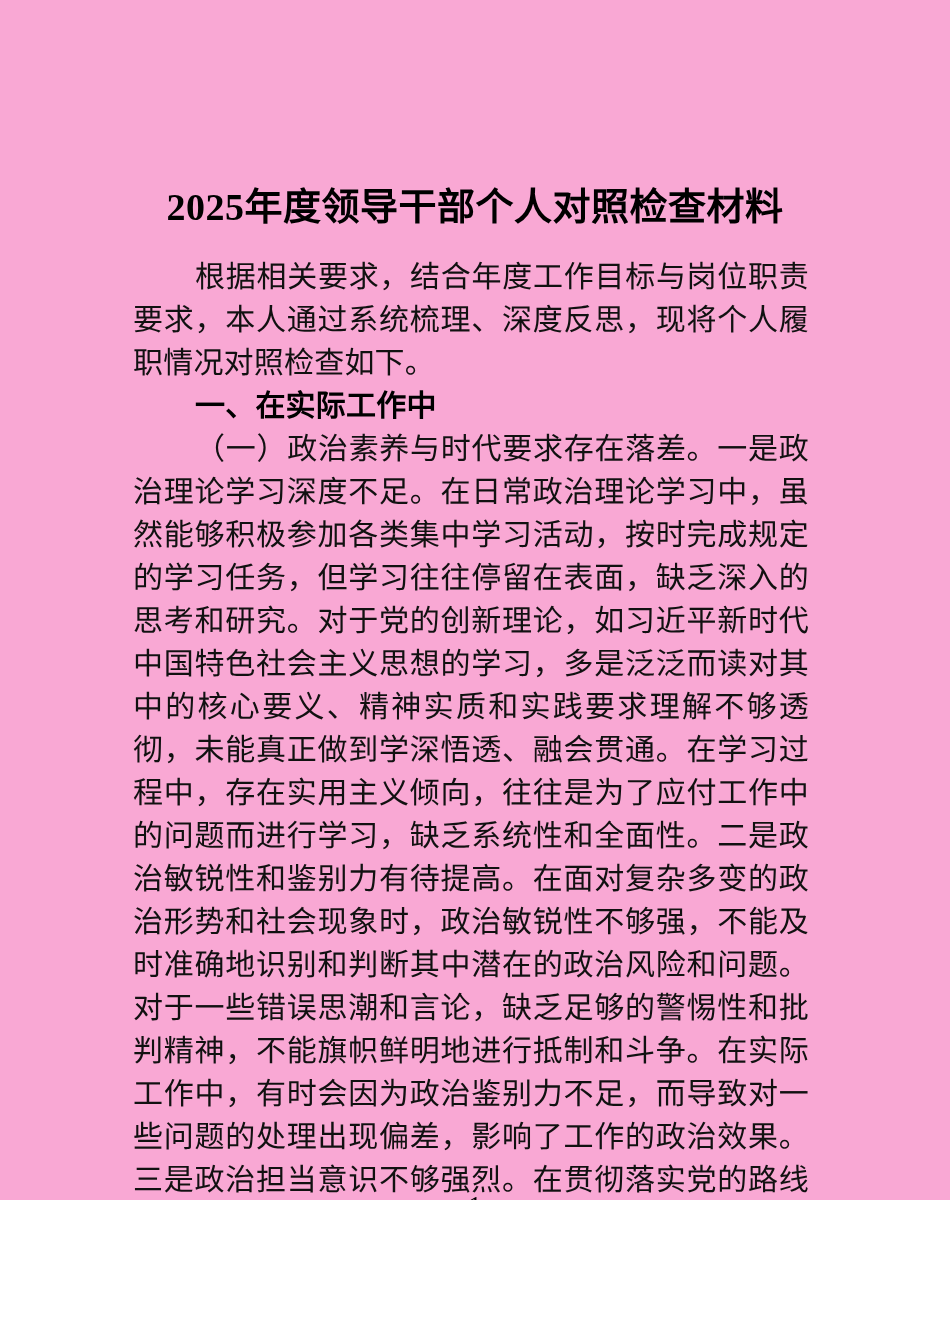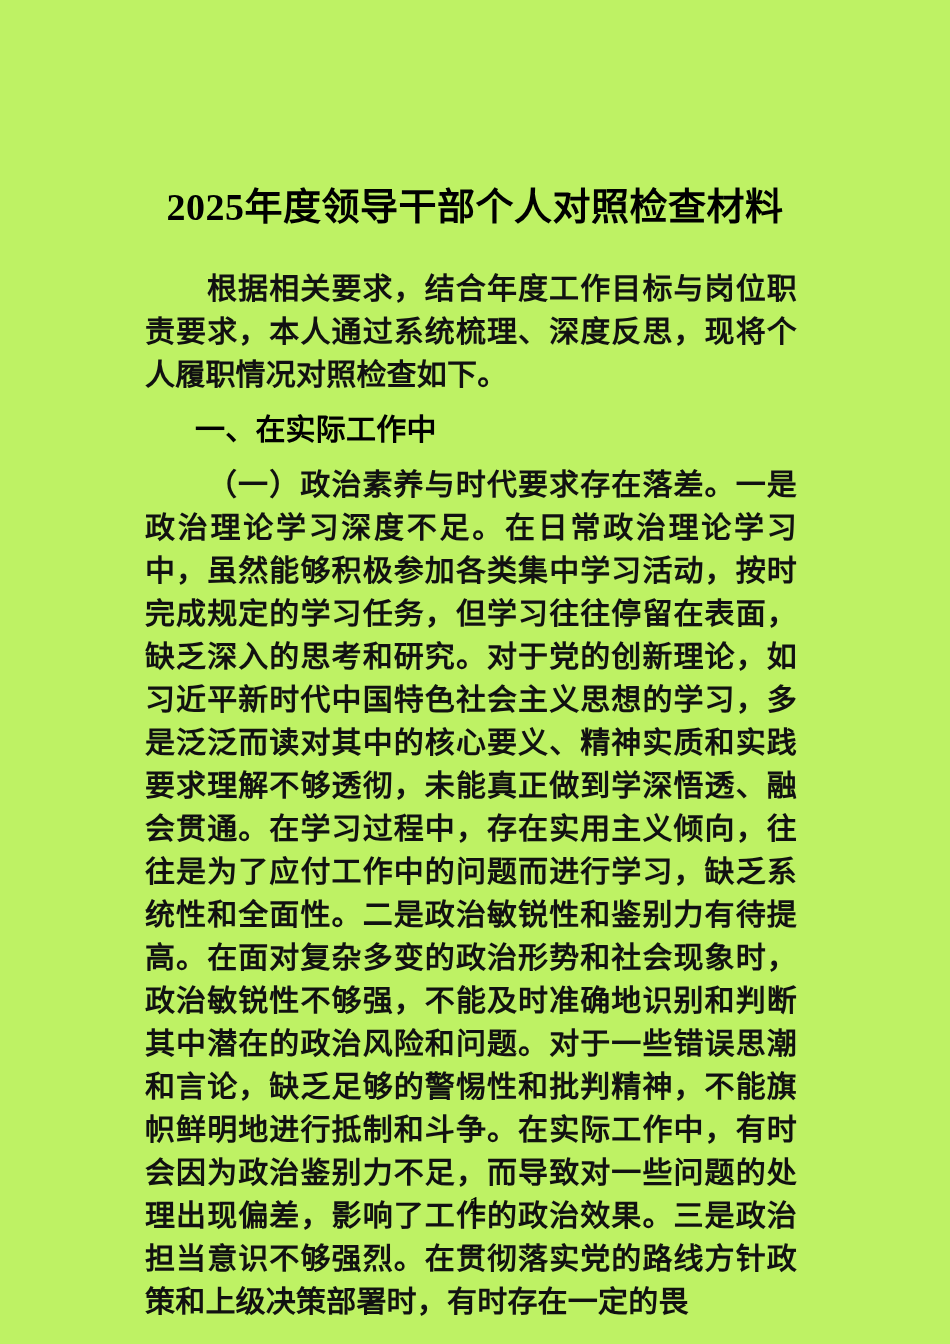--- a/index.html
+++ b/index.html
@@ -5,22 +5,22 @@
 <style>
   html, body {
     margin: 0;
     padding: 0;
     background: #ffffff;
   }
 
   .page {
     position: relative;
     width: 950px;
-    height: 1344px;
-    background: #bef264;
+    height: 1200px;
+    background: #f9a8d4;
     overflow: hidden;
     box-sizing: border-box;
     font-family: "Liberation Serif", "DejaVu Serif", serif;
     color: #000000;
   }
 
   
   .doc-title {
     position: absolute;
     left: 0;
@@ -38,29 +38,29 @@
 
   
   .body-block {
     position: absolute;
     left: 133px;
     top: 255px;
     width: 676px;
   }
 
   .para {
-    margin: 12px;
+    margin: 0;
     font-family: "Liberation Serif", "DejaVu Serif", serif;
     font-size: 30px;
     line-height: 43px;
     text-align: justify;
     text-justify: inter-character;
     color: #111111;
     letter-spacing: 0.2px;
-    font-weight: 700;
+    font-weight: 400;
   }
 
   .para.indent {
     text-indent: 62px;
   }
 
   
   .heading {
     margin: 0;
     font-family: "Liberation Sans", "DejaVu Sans", sans-serif;

